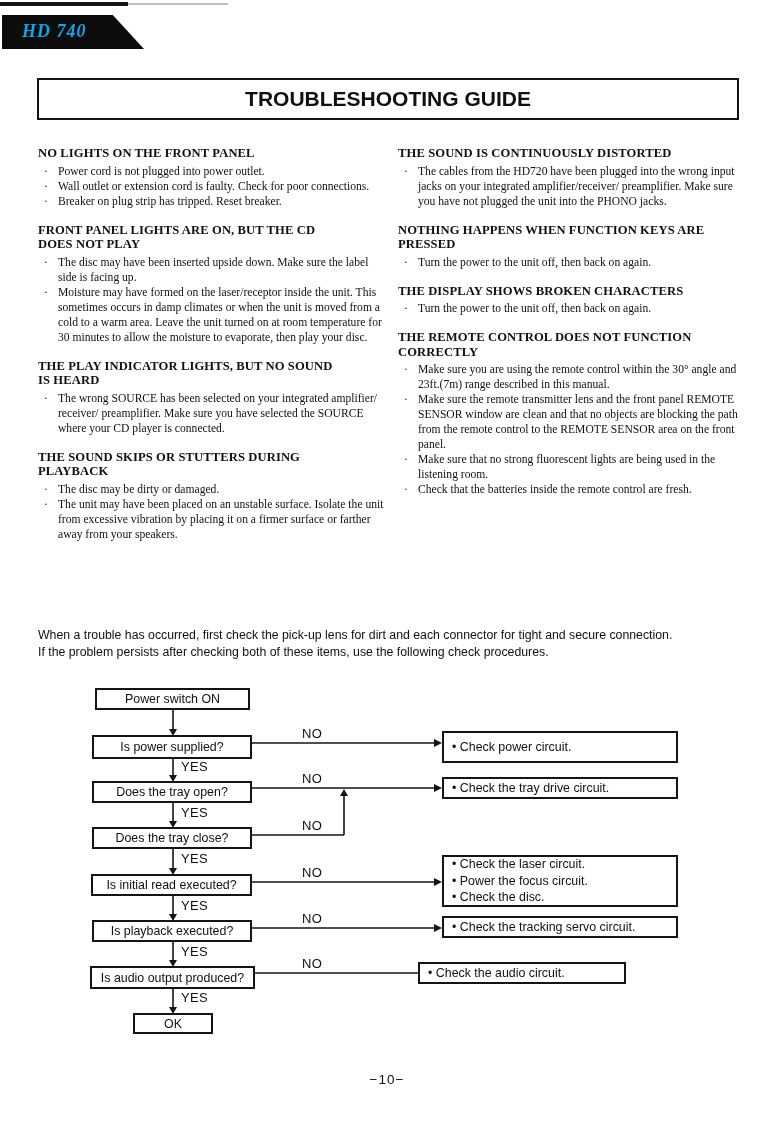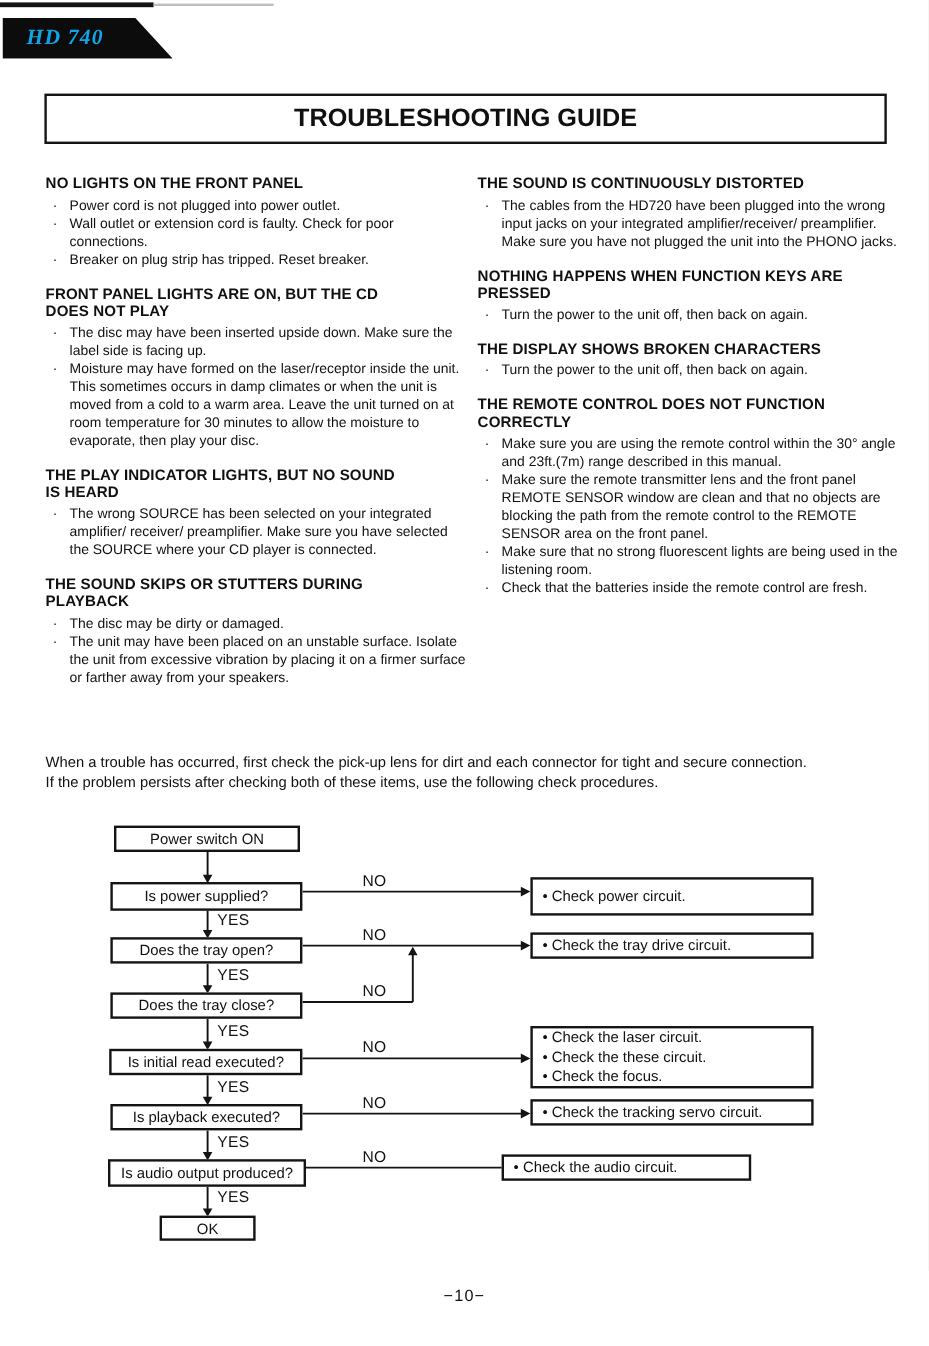--- a/index.html
+++ b/index.html
@@ -35,21 +35,21 @@
     position:absolute;left:37px;top:78px;width:698px;height:38px;
     border:2px solid #141414;
     display:flex;align-items:center;justify-content:center;
   }
   .title-text{font-size:21px;font-weight:700;letter-spacing:0px;}
 
   
   .col{position:absolute;top:146px;font-size:11.6px;line-height:15px;}
   .col-left{left:38px;width:350px;}
   .col-right{left:398px;width:354px;}
-  .section{margin-bottom:14px;}
+  .section{margin-bottom:14px;font-family:Liberation Serif, serif;}
   .section h3{
     margin:0 0 3px 0;font-size:12.6px;line-height:14.5px;
     font-weight:700;white-space:pre-line;letter-spacing:0.1px;
   }
   .bullet{position:relative;padding-left:20px;}
   .bullet .mk{position:absolute;left:6px;top:0;}
 
   
   .intro{
     position:absolute;left:38px;top:627px;width:710px;
@@ -204,22 +204,22 @@
     </div>
 
   <div class="fc-box action" style="left:442px;top:731px;width:236px;height:32px;">
     <span><span>•</span> <span>Check power circuit.</span></span>
   </div>
   <div class="fc-box action" style="left:442px;top:777px;width:236px;height:22px;">
     <span><span>•</span> <span>Check the tray drive circuit.</span></span>
   </div>
   <div class="fc-box action multi" style="left:442px;top:855px;width:236px;height:52px;">
     <span><span>•</span> <span>Check the laser circuit.</span></span>
-    <span><span>•</span> <span>Check the these circuit.</span></span>
-    <span><span>•</span> <span>Check the focus.</span></span>
+    <span><span>•</span> <span>Power the focus circuit.</span></span>
+    <span><span>•</span> <span>Check the disc.</span></span>
   </div>
   <div class="fc-box action" style="left:442px;top:916px;width:236px;height:22px;">
     <span><span>•</span> <span>Check the tracking servo circuit.</span></span>
   </div>
   <div class="fc-box action" style="left:418px;top:962px;width:208px;height:22px;">
     <span><span>•</span> <span>Check the audio circuit.</span></span>
   </div>
 
   <span class="fc-label" style="left:181px;top:759px;">YES</span>
   <span class="fc-label" style="left:181px;top:805px;">YES</span>

